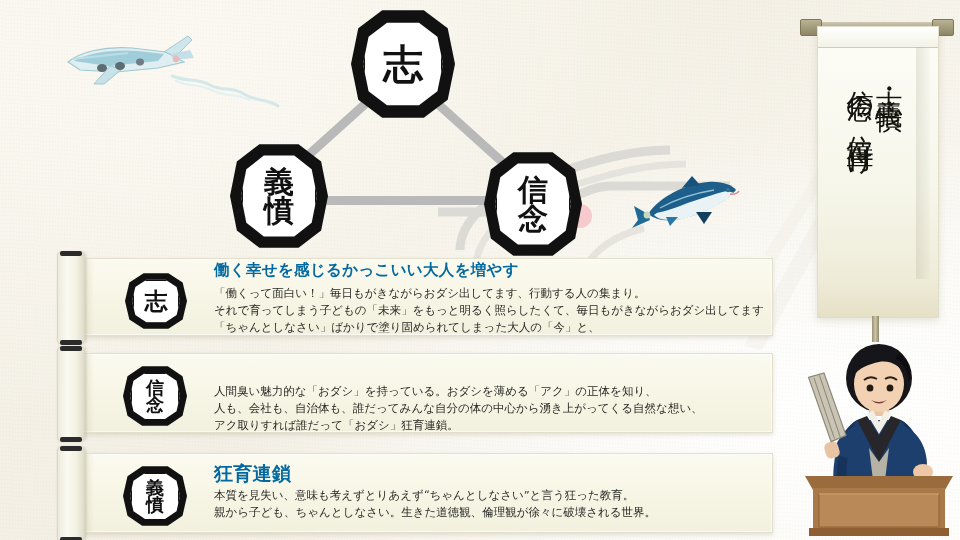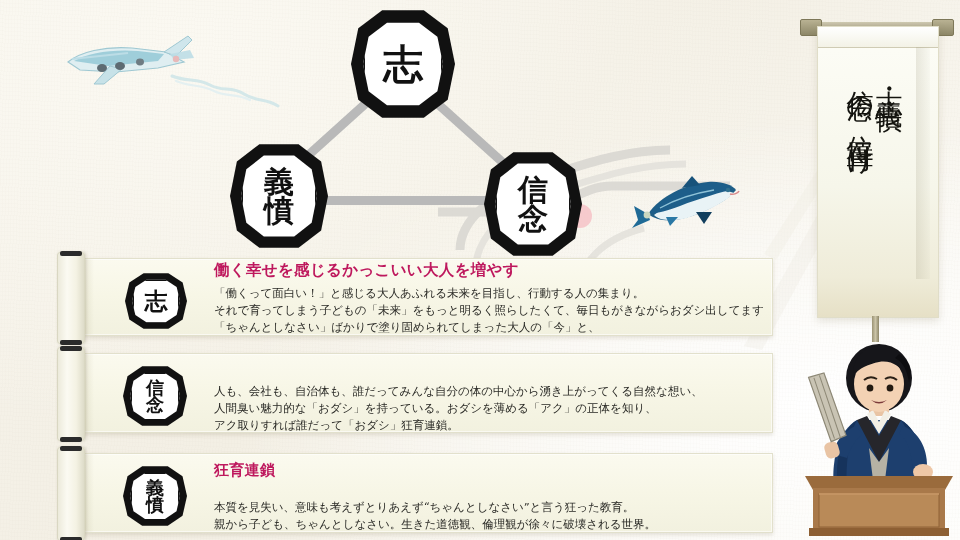--- a/index.html
+++ b/index.html
@@ -70,21 +70,21 @@
   .roller:after{bottom:-2px;}
 
   .badge{position:absolute;display:flex;align-items:center;justify-content:center;background:#111;}
   .badge .inner{
     background:#fff;display:flex;align-items:center;justify-content:center;flex-direction:column;
     line-height:.95;font-weight:700;color:#111;
     font-family:"DejaVu Serif","Liberation Serif",serif;box-shadow:0 0 0 2px #111 inset;
   }
 
   .row-head{
-    position:absolute;color:#be185d;font-weight:700;letter-spacing:.3px;
+    position:absolute;color:#0369a1;font-weight:700;letter-spacing:.3px;
     font-family:"DejaVu Sans","Liberation Sans",sans-serif;
   }
   .row-body{
     position:absolute;color:#2a2a26;
     font-family:"DejaVu Serif","Liberation Serif",serif;
   }
   .row-body div{white-space:nowrap;}
 
   
   .banner-rod{position:absolute;left:800px;top:22px;width:152px;height:9px;
@@ -207,53 +207,53 @@
   </div>
 
   <div class="scroll" style="left:57px;top:252px;width:716px;height:90px;">
     <div class="scroll-paper"></div>
     <div class="roller"></div>
     <div class="badge poly" style="left:68px;top:20px;width:62px;height:58px;">
       <div class="inner poly-in" style="width:48px;height:45px;font-size:23px;">志</div>
     </div>
     <div class="row-head" style="left:157px;top:8px;font-size:15.5px;">働く幸せを感じるかっこいい大人を増やす</div>
     <div class="row-body" style="left:157px;top:33px;font-size:11.5px;line-height:17px;">
-      <div>「働くって面白い！」と感じる大人あふれる未来を目指し、行動する人の集まり。</div>
+      <div>「働くって面白い！」毎日もがきながらおダシ出してます、行動する人の集まり。</div>
       <div>それで育ってしまう子どもの「未来」をもっと明るく照らしたくて、毎日もがきながらおダシ出してます</div>
       <div>「ちゃんとしなさい」ばかりで塗り固められてしまった大人の「今」と、</div>
     </div>
   </div>
 
   <div class="scroll" style="left:57px;top:347px;width:716px;height:92px;">
     <div class="scroll-paper"></div>
     <div class="roller"></div>
     <div class="badge poly" style="left:66px;top:18px;width:64px;height:62px;">
       <div class="inner poly-in" style="width:50px;height:49px;font-size:18px;">
         <span>信</span>
         <span>念</span>
       </div>
     </div>
     <div class="row-body" style="left:157px;top:36px;font-size:11.5px;line-height:17px;">
+      <div>人間臭い魅力的な「おダシ」を持っている。おダシを薄める「アク」の正体を知り、</div>
       <div>人も、会社も、自治体も、誰だってみんな自分の体の中心から湧き上がってくる自然な想い、</div>
-      <div>人間臭い魅力的な「おダシ」を持っている。おダシを薄める「アク」の正体を知り、</div>
       <div>アク取りすれば誰だって「おダシ」狂育連鎖。</div>
     </div>
   </div>
 
   <div class="scroll" style="left:57px;top:447px;width:716px;height:92px;">
     <div class="scroll-paper"></div>
     <div class="roller"></div>
     <div class="badge poly" style="left:66px;top:18px;width:64px;height:62px;">
       <div class="inner poly-in" style="width:50px;height:49px;font-size:18px;">
         <span>義</span>
         <span>憤</span>
       </div>
     </div>
-    <div class="row-head" style="left:157px;top:14px;font-size:15px;">狂育連鎖</div>
-    <div class="row-body" style="left:157px;top:52px;font-size:11.5px;line-height:17px;">
+    <div class="row-head" style="left:157px;top:14px;font-size:19px;">狂育連鎖</div>
+    <div class="row-body" style="left:157px;top:40px;font-size:11.5px;line-height:17px;">
       <div>本質を見失い、意味も考えずとりあえず“ちゃんとしなさい”と言う狂った教育。</div>
       <div>親から子ども、ちゃんとしなさい。生きた道徳観、倫理観が徐々に破壊される世界。</div>
     </div>
   </div>
 
   <div class="banner-rod"></div>
   <div class="rod-cap" style="left:800px;"></div>
   <div class="rod-cap" style="left:932px;"></div>
 
   <div class="banner">

